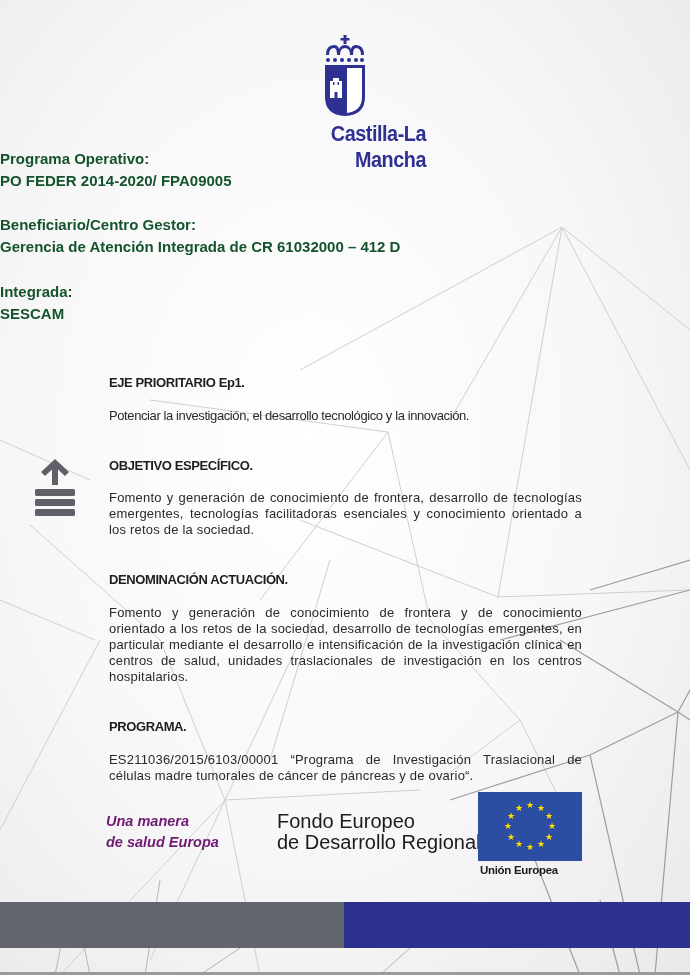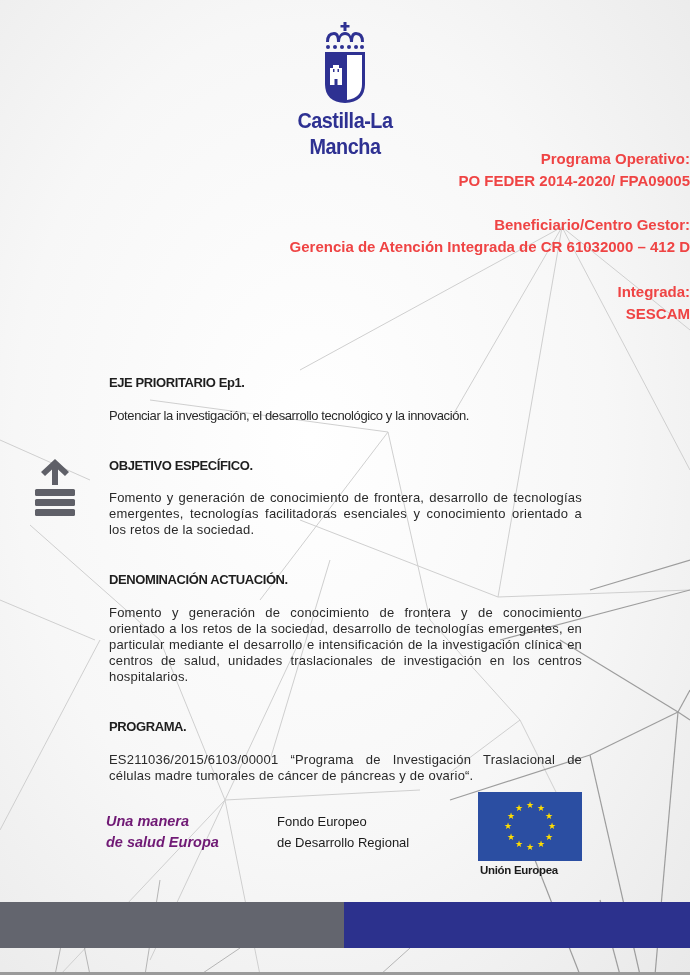--- a/index.html
+++ b/index.html
@@ -5,42 +5,42 @@
   html, body { margin: 0; padding: 0; }
   body {
     width: 690px; height: 975px; position: relative; overflow: hidden;
     background: radial-gradient(ellipse at 45% 45%, #ffffff 0%, #f7f7f7 55%, #e9e9e9 100%);
     font-family: "Liberation Sans", sans-serif; color: #1e1e1e;
   }
   .bg-lines { position: absolute; left: 0; top: 0; width: 690px; height: 975px; z-index: 0; }
   .layer { position: absolute; z-index: 1; }
 
   
-  .logo { left: 255px; top: 22px; width: 180px; text-align: center; }
+  .logo { left: 255px; top: 35px; width: 180px; text-align: right; }
   .logo svg { display: block; margin: 0 auto; }
   .logo-text {
     font-family: "Liberation Sans", sans-serif; font-weight: bold; color: #2e3192;
     font-size: 22px; letter-spacing: -0.5px; margin-top: 4px; transform: scaleX(0.9);
   }
 
   
-  .hdr { left: 0; width: 690px; text-align: right; font-weight: bold; font-size: 15px; line-height: 22px; color: #ef4444; }
+  .hdr { left: 0; width: 690px; text-align: left; font-weight: bold; font-size: 15px; line-height: 22px; color: #14532d; }
   .hdr div { white-space: nowrap; }
 
   
   .sec-title { left: 109px; font-weight: bold; font-size: 13px; letter-spacing: -0.4px; color: #1e1e1e; }
   .sec-body { left: 109px; width: 473px; font-size: 13px; line-height: 16px; text-align: justify; text-align-last: left; color: #2a2a2a; letter-spacing: 0.2px; }
   .sec-body.tight { letter-spacing: -0.4px; }
 
   
   .side-icon { left: 34px; top: 457px; width: 42px; height: 60px; }
 
   
   .slogan { left: 106px; top: 811px; font-family: "Liberation Sans", sans-serif; font-style: italic; font-weight: bold; font-size: 14.5px; line-height: 21px; color: #701a75; }
-  .fondo { left: 277px; top: 811px; font-size: 13px; line-height: 21px; color: #1b1b1b; }
+  .fondo { left: 277px; top: 811px; font-size: 20px; line-height: 21px; color: #1b1b1b; }
   .eu-flag { left: 478px; top: 792px; width: 104px; height: 69px; background: #2b4ea2; }
   .eu-label { left: 480px; top: 864px; font-weight: bold; font-size: 11.5px; color: #1b1b1b; letter-spacing: -0.3px; }
 
   
   .band-gray { left: 0; top: 902px; width: 344px; height: 46px; background: #63656e; }
   .band-blue { left: 344px; top: 902px; width: 346px; height: 46px; background: #2c318d; }
   .bottom-edge { left: 0; top: 972px; width: 690px; height: 3px; background: #9a9a9a; }
 </style>
 </head>
 <body>

